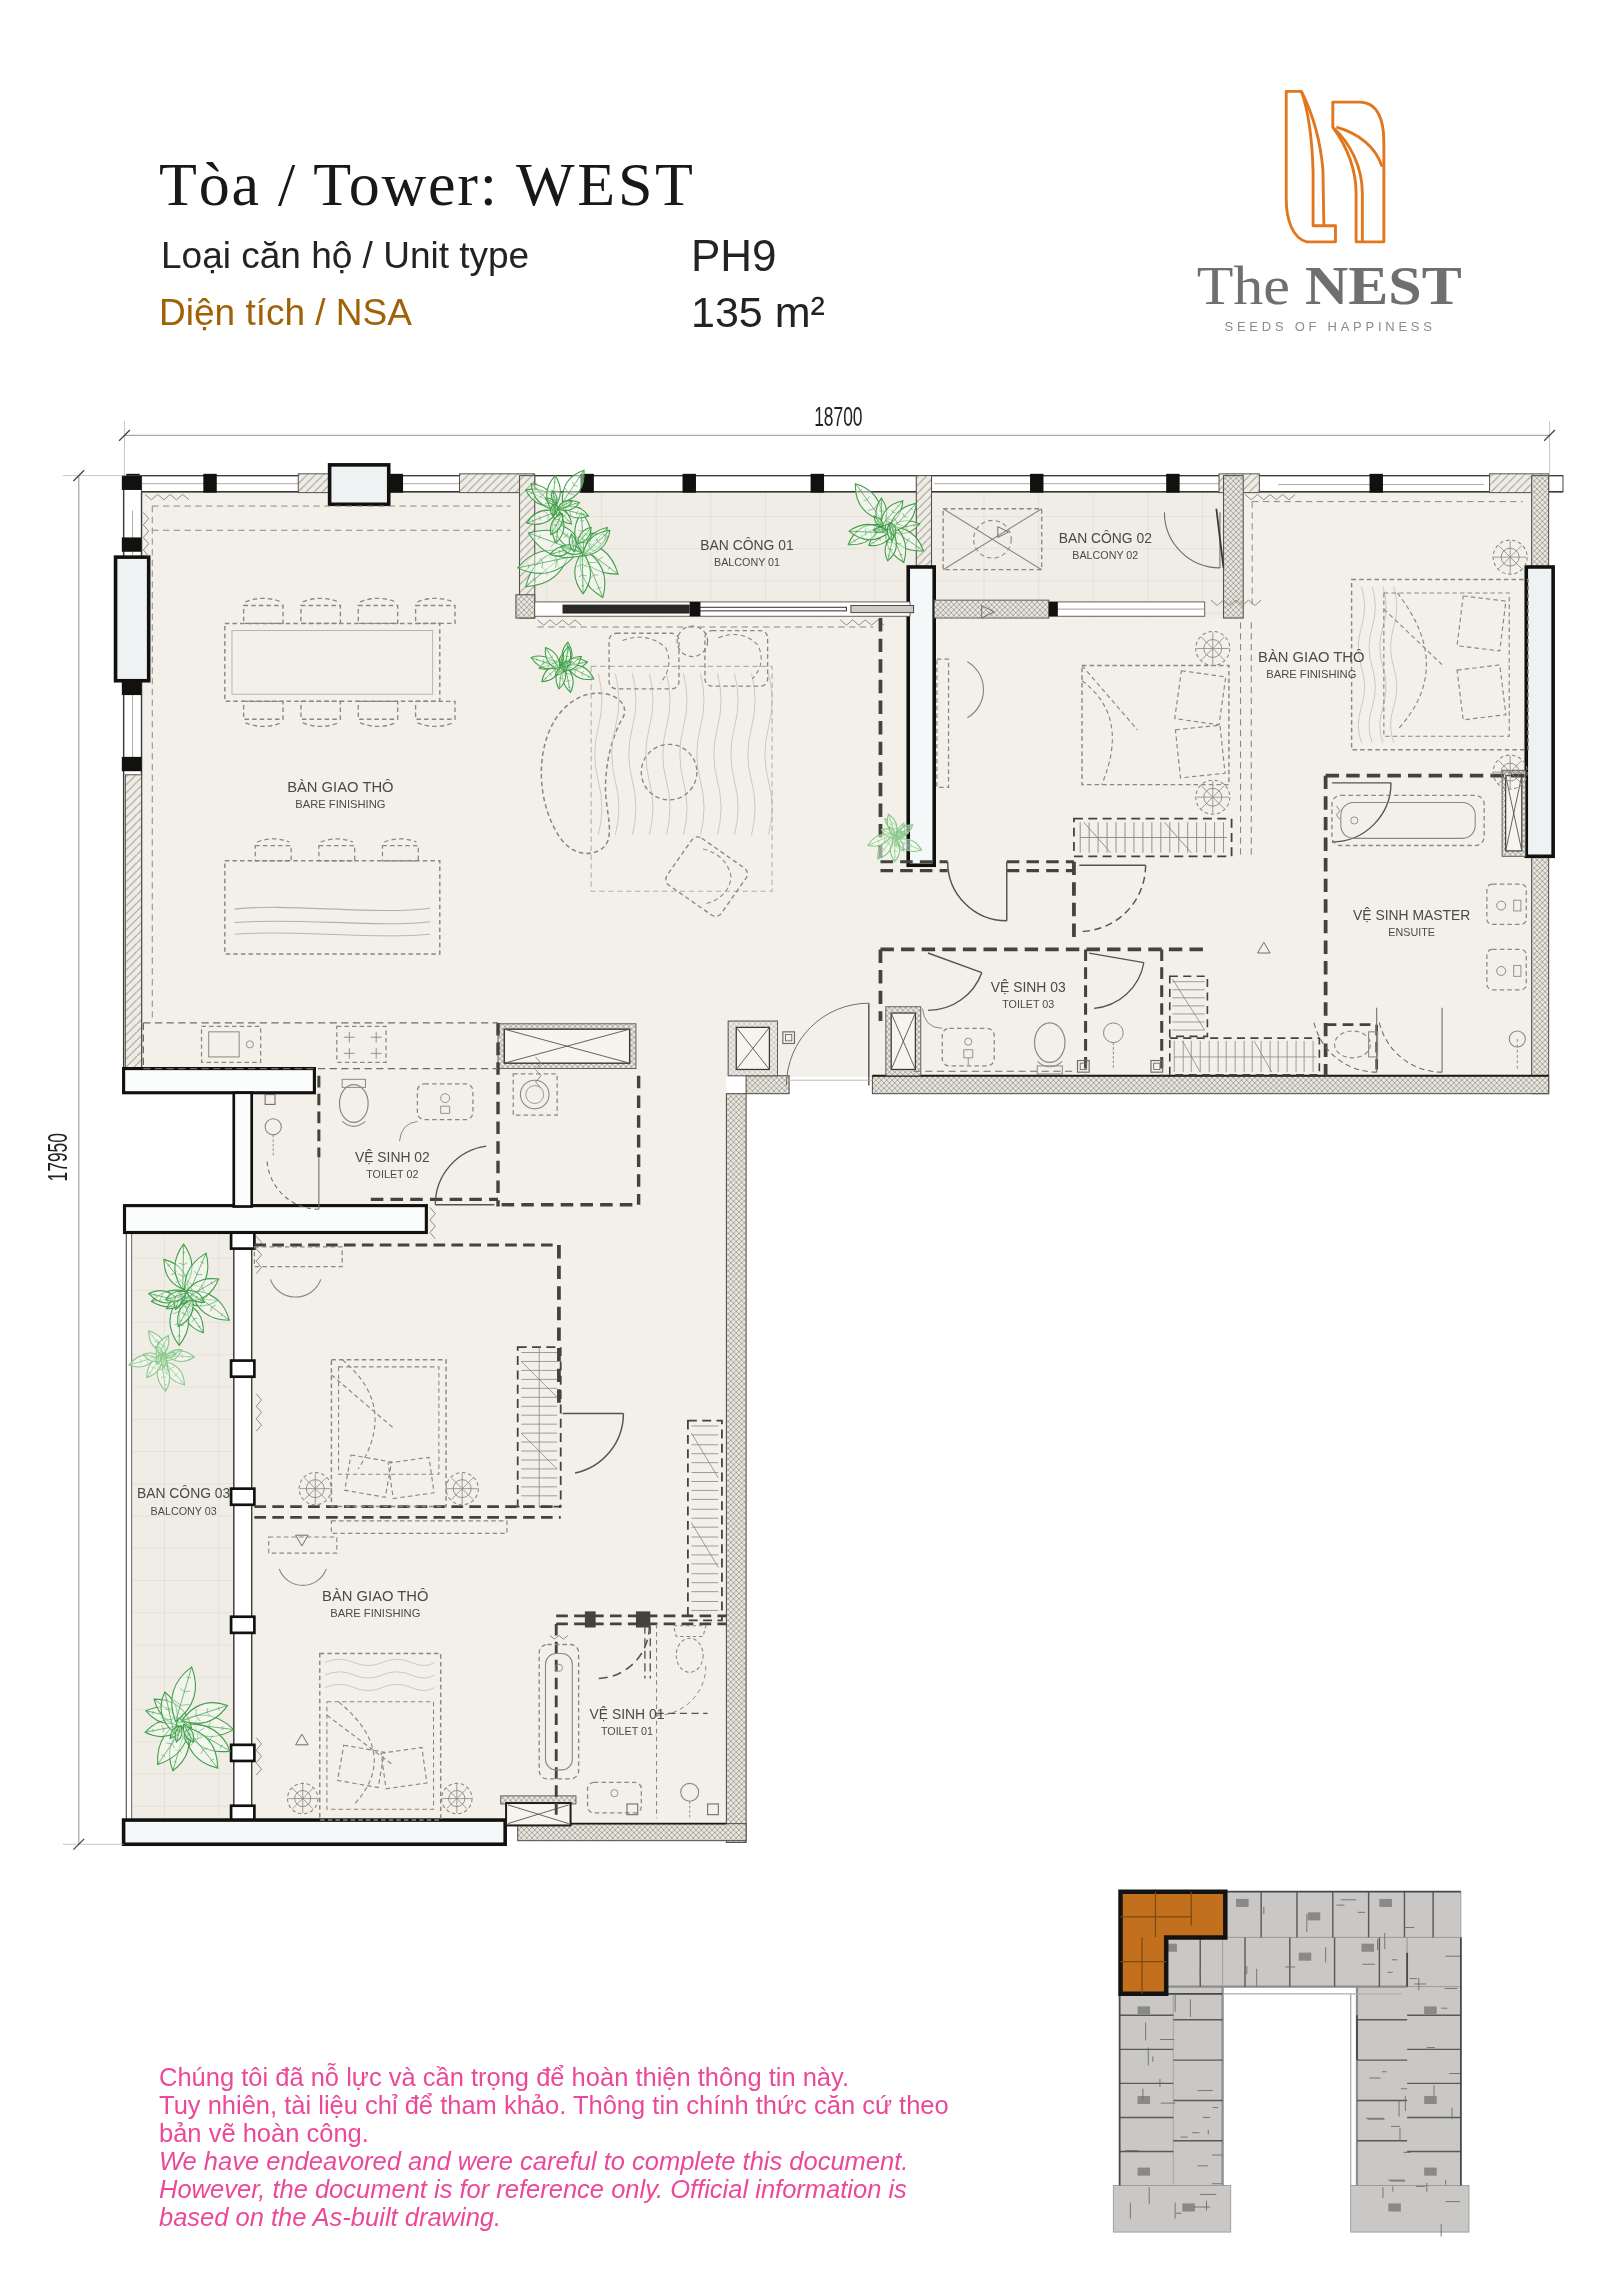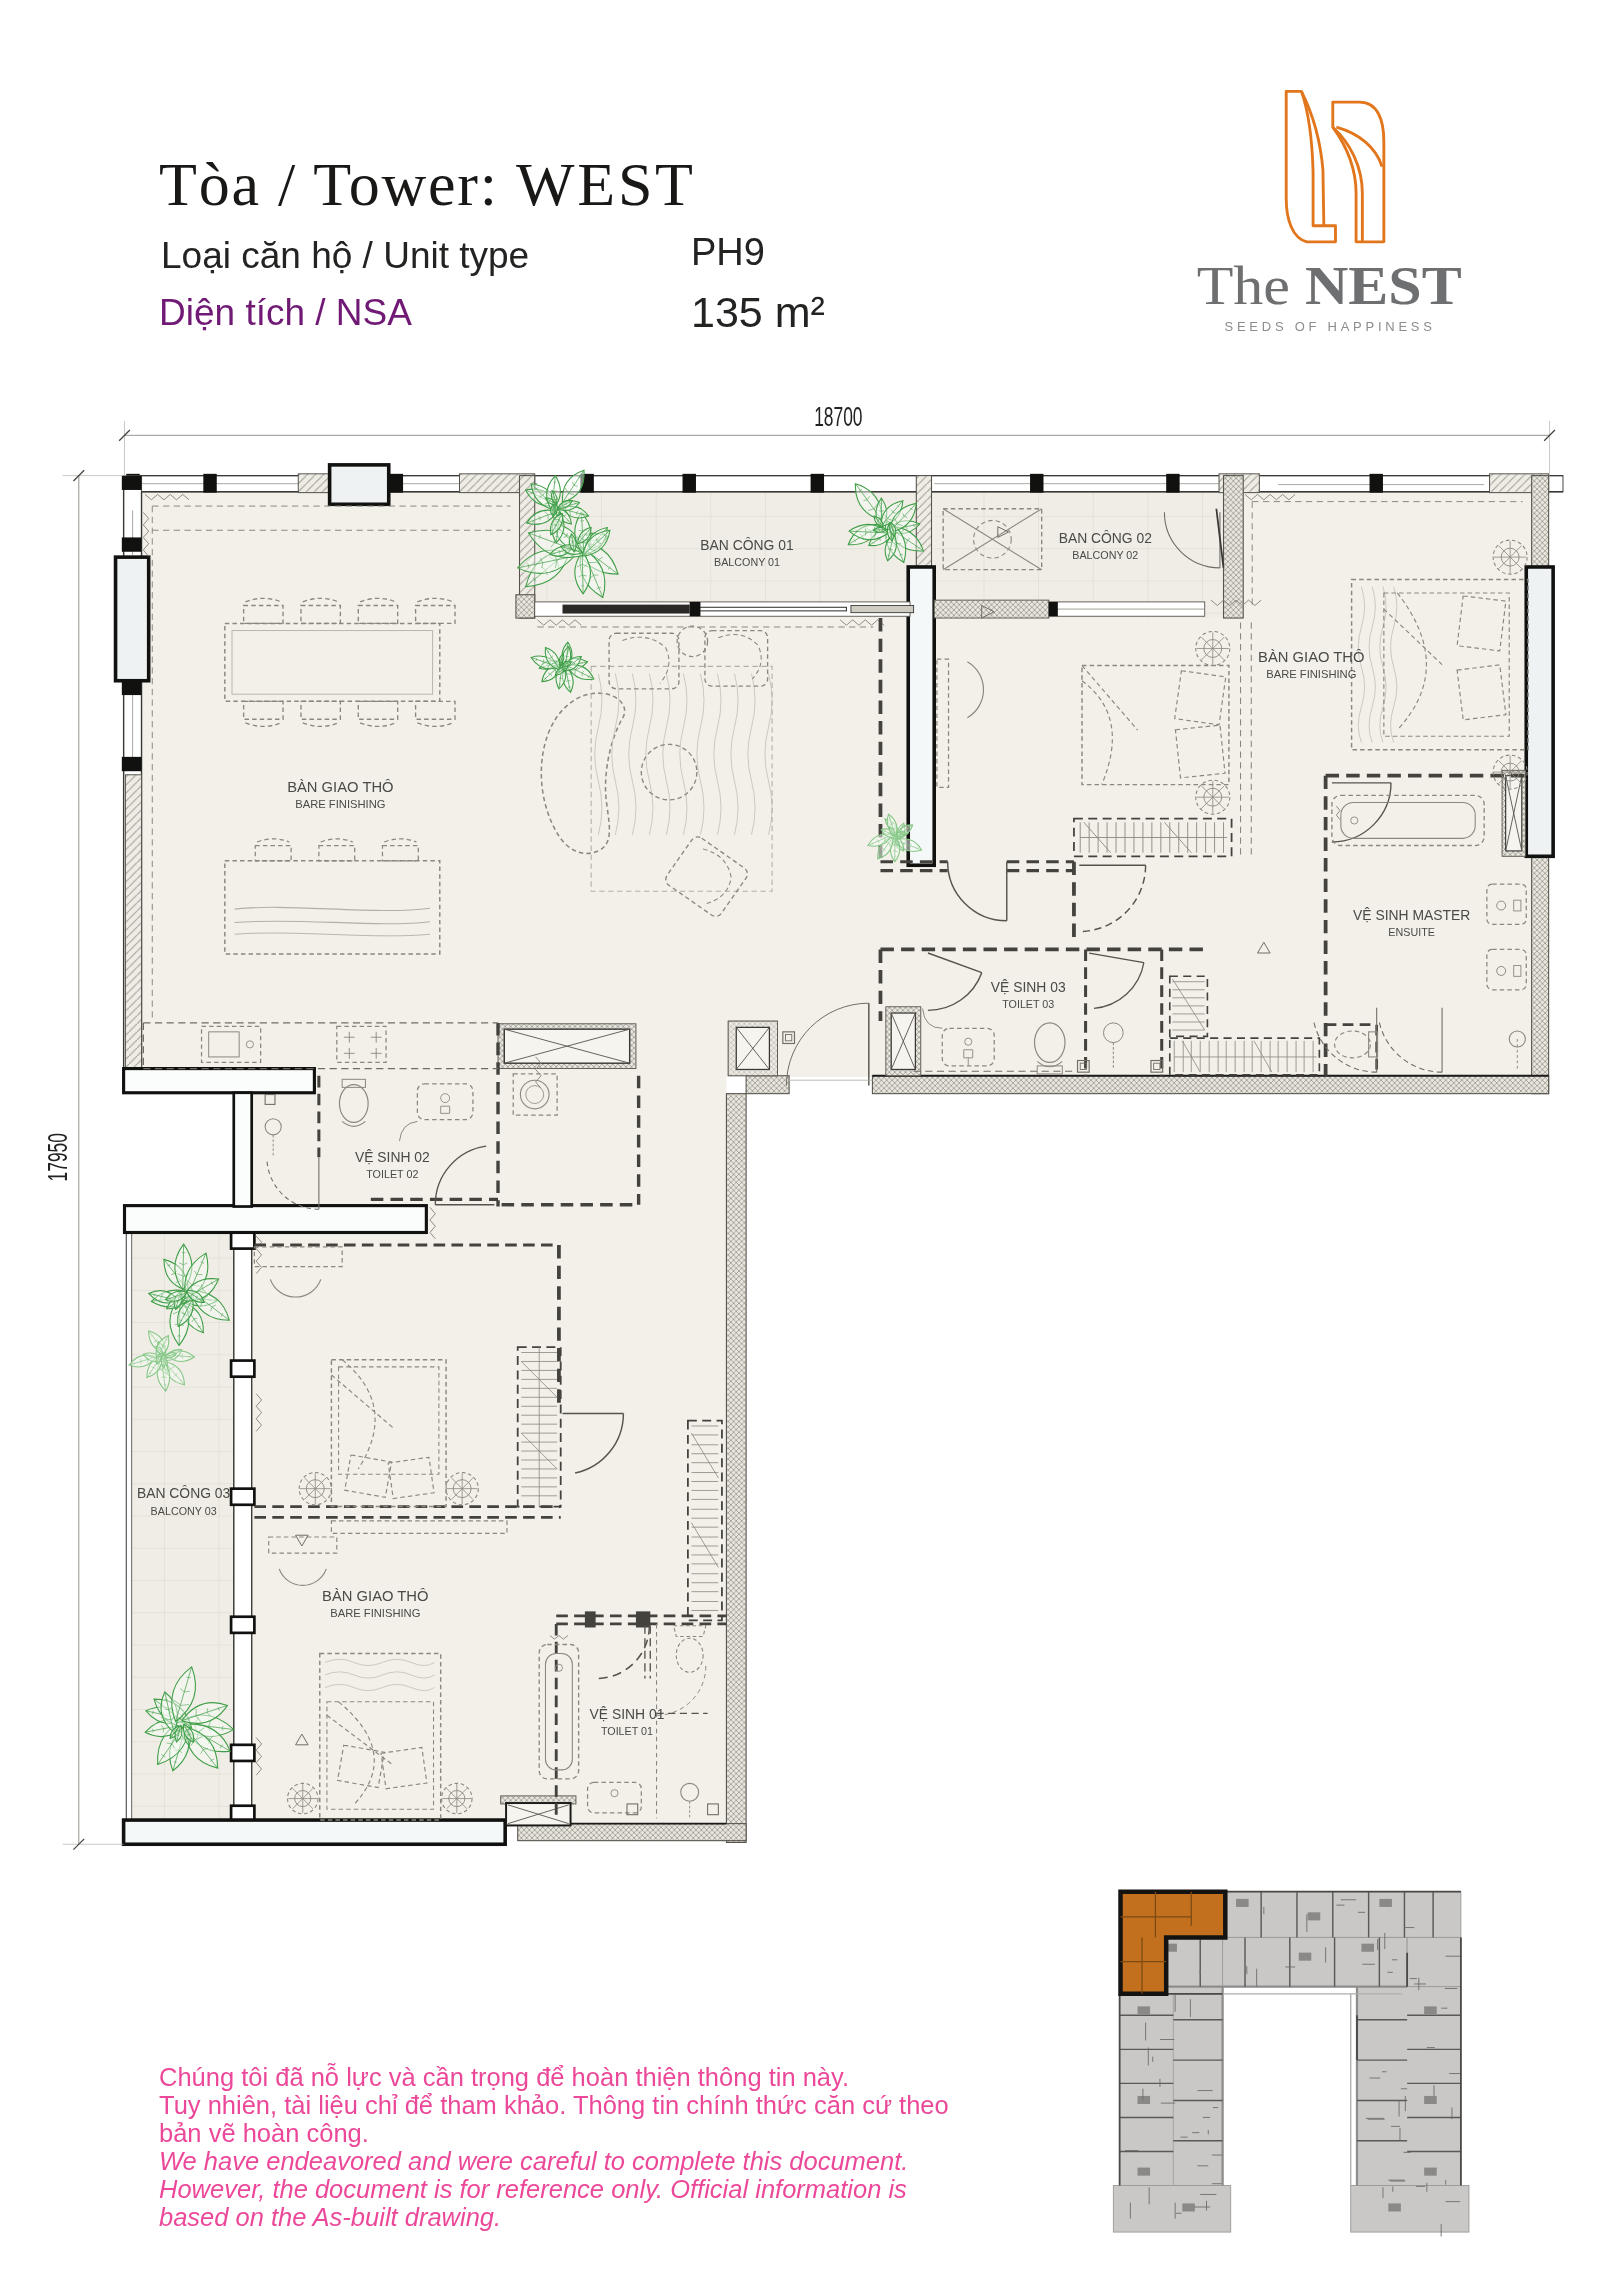--- a/index.html
+++ b/index.html
@@ -4,23 +4,23 @@
 html,body{margin:0;padding:0;background:#ffffff;width:1623px;height:2293px;overflow:hidden}
 .abs{position:absolute}
 .sans{font-family:"Liberation Sans", sans-serif}
 .serif{font-family:"Liberation Serif", serif}
 </style></head>
 <body>
 
 <div class="abs serif" style="left:159px;top:149px;font-size:62px;color:#191817;letter-spacing:1.8px">Tòa / Tower: <span style="font-weight:normal;letter-spacing:2.7px">WEST</span></div>
 
 <div class="abs sans" style="left:161px;top:235px;font-size:37px;color:#232321">Loại căn hộ / Unit type</div>
-<div class="abs sans" style="left:691px;top:231px;font-size:38px;color:#232321">PH9</div>
+<div class="abs sans" style="left:691px;top:231px;font-size:44px;color:#232321">PH9</div>
 
-<div class="abs sans" style="left:159px;top:292px;font-size:37px;color:#701a75">Diện tích / NSA</div>
+<div class="abs sans" style="left:159px;top:292px;font-size:37px;color:#a16207">Diện tích / NSA</div>
 <div class="abs sans" style="left:691px;top:288px;font-size:43px;color:#232321">135 m²</div>
 
 <svg class="abs" style="left:0;top:0" width="1623" height="2293" viewBox="0 0 1812 2560">
 <defs>
 <pattern id="xh" width="6" height="6" patternUnits="userSpaceOnUse">
 <rect width="6" height="6" fill="#e9e6df"></rect>
 <path d="M0,6 L6,0 M0,0 L6,6" stroke="#9b988f" stroke-width="0.9"></path>
 </pattern>
 <pattern id="dg" width="9" height="9" patternUnits="userSpaceOnUse">
 <rect width="9" height="9" fill="#efece5"></rect>

